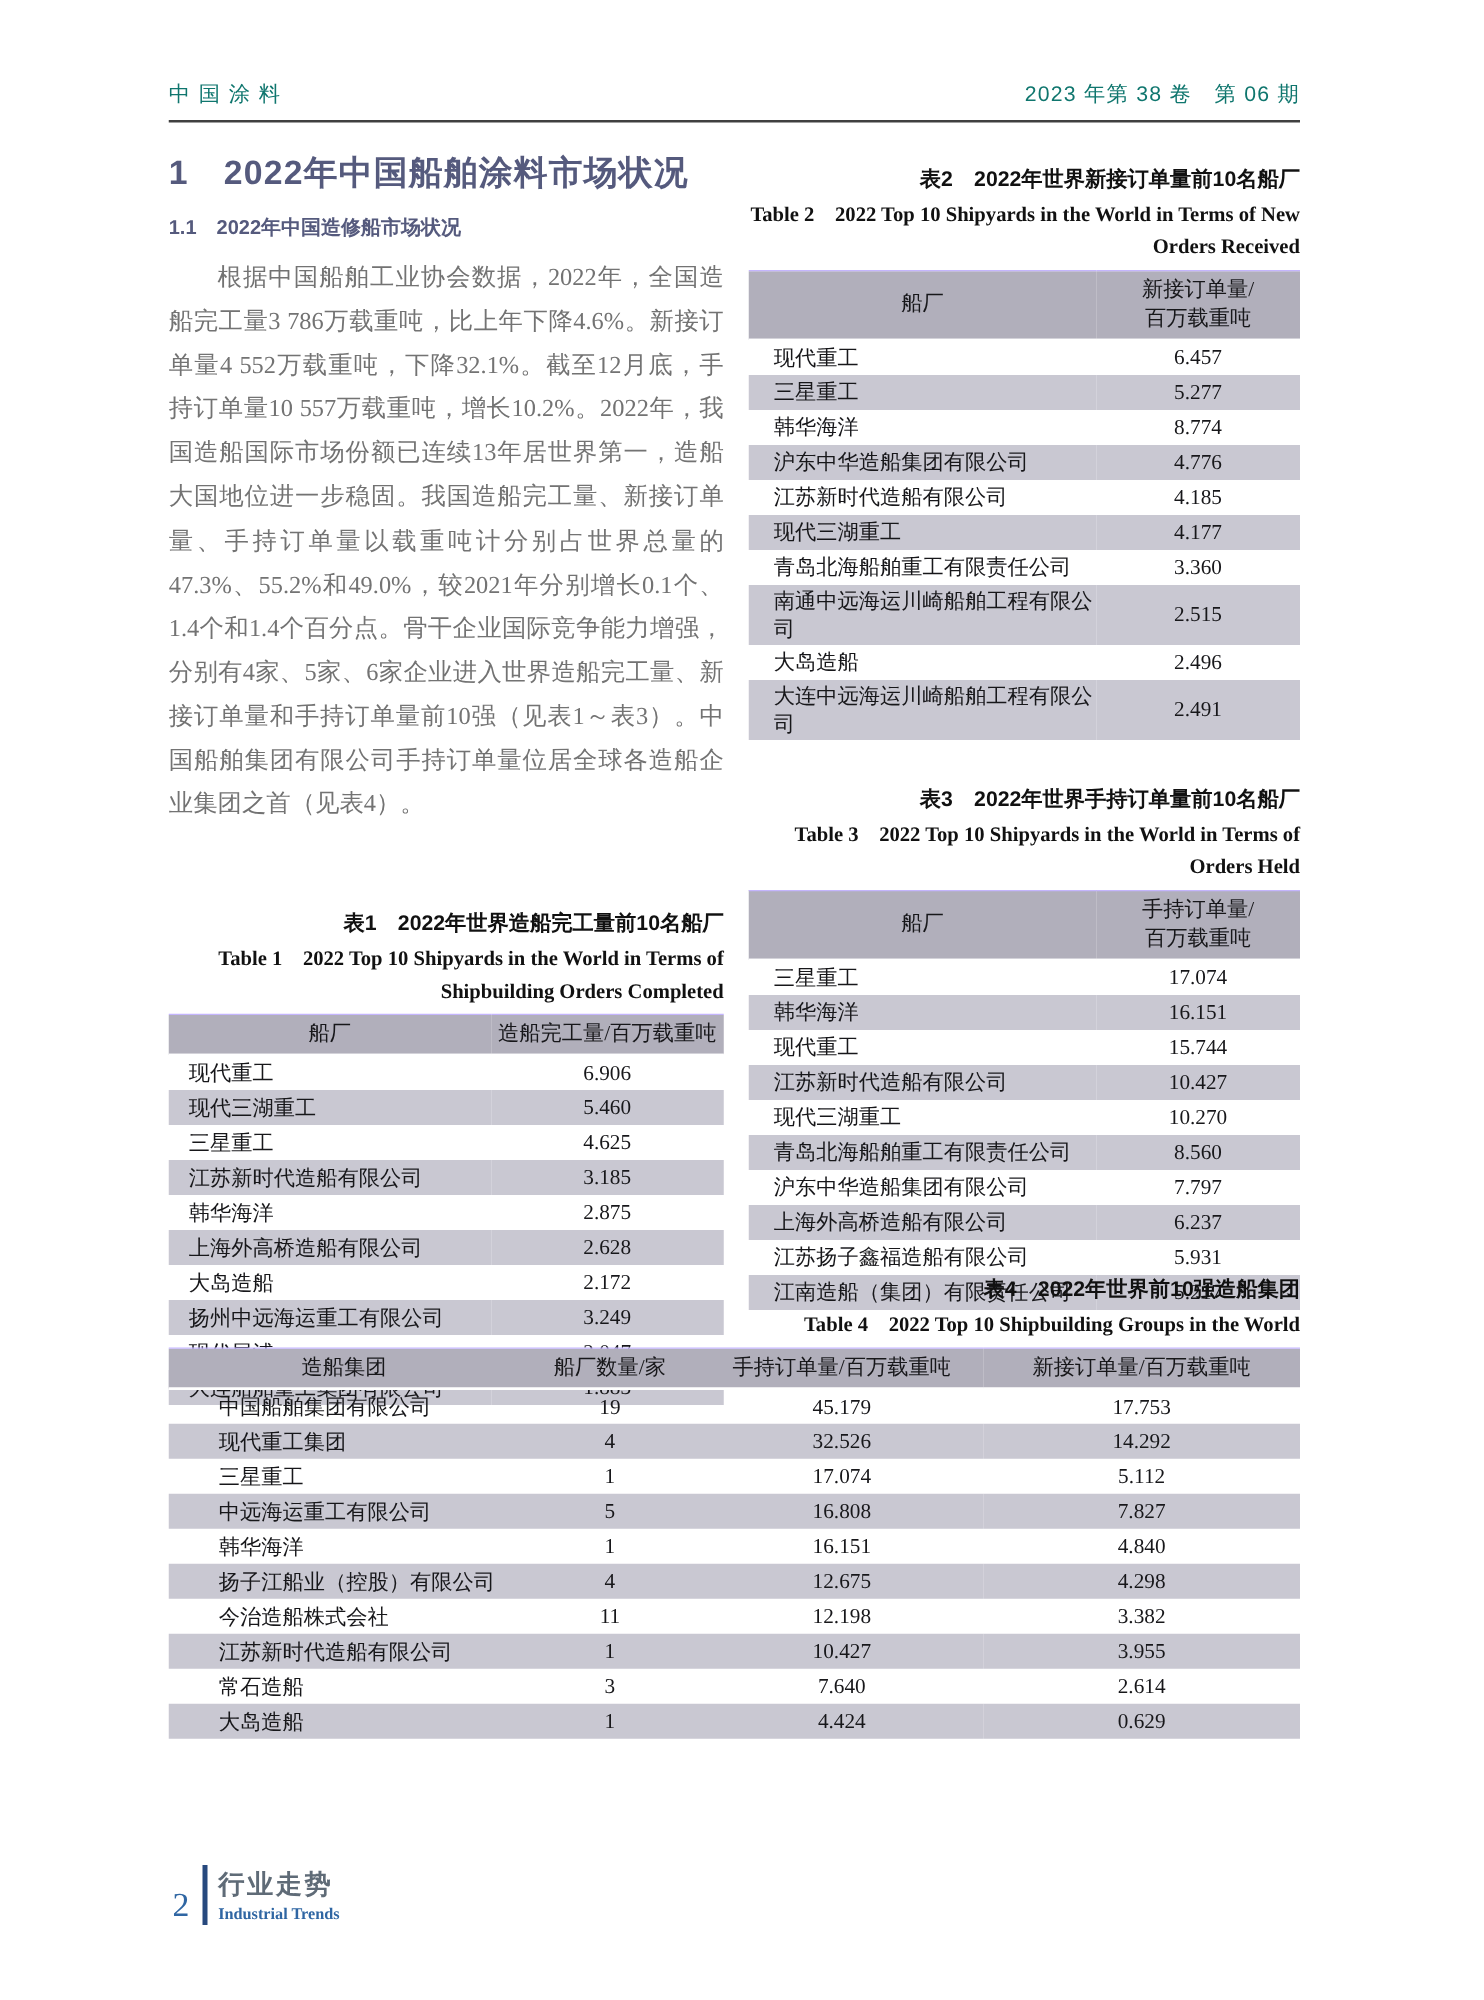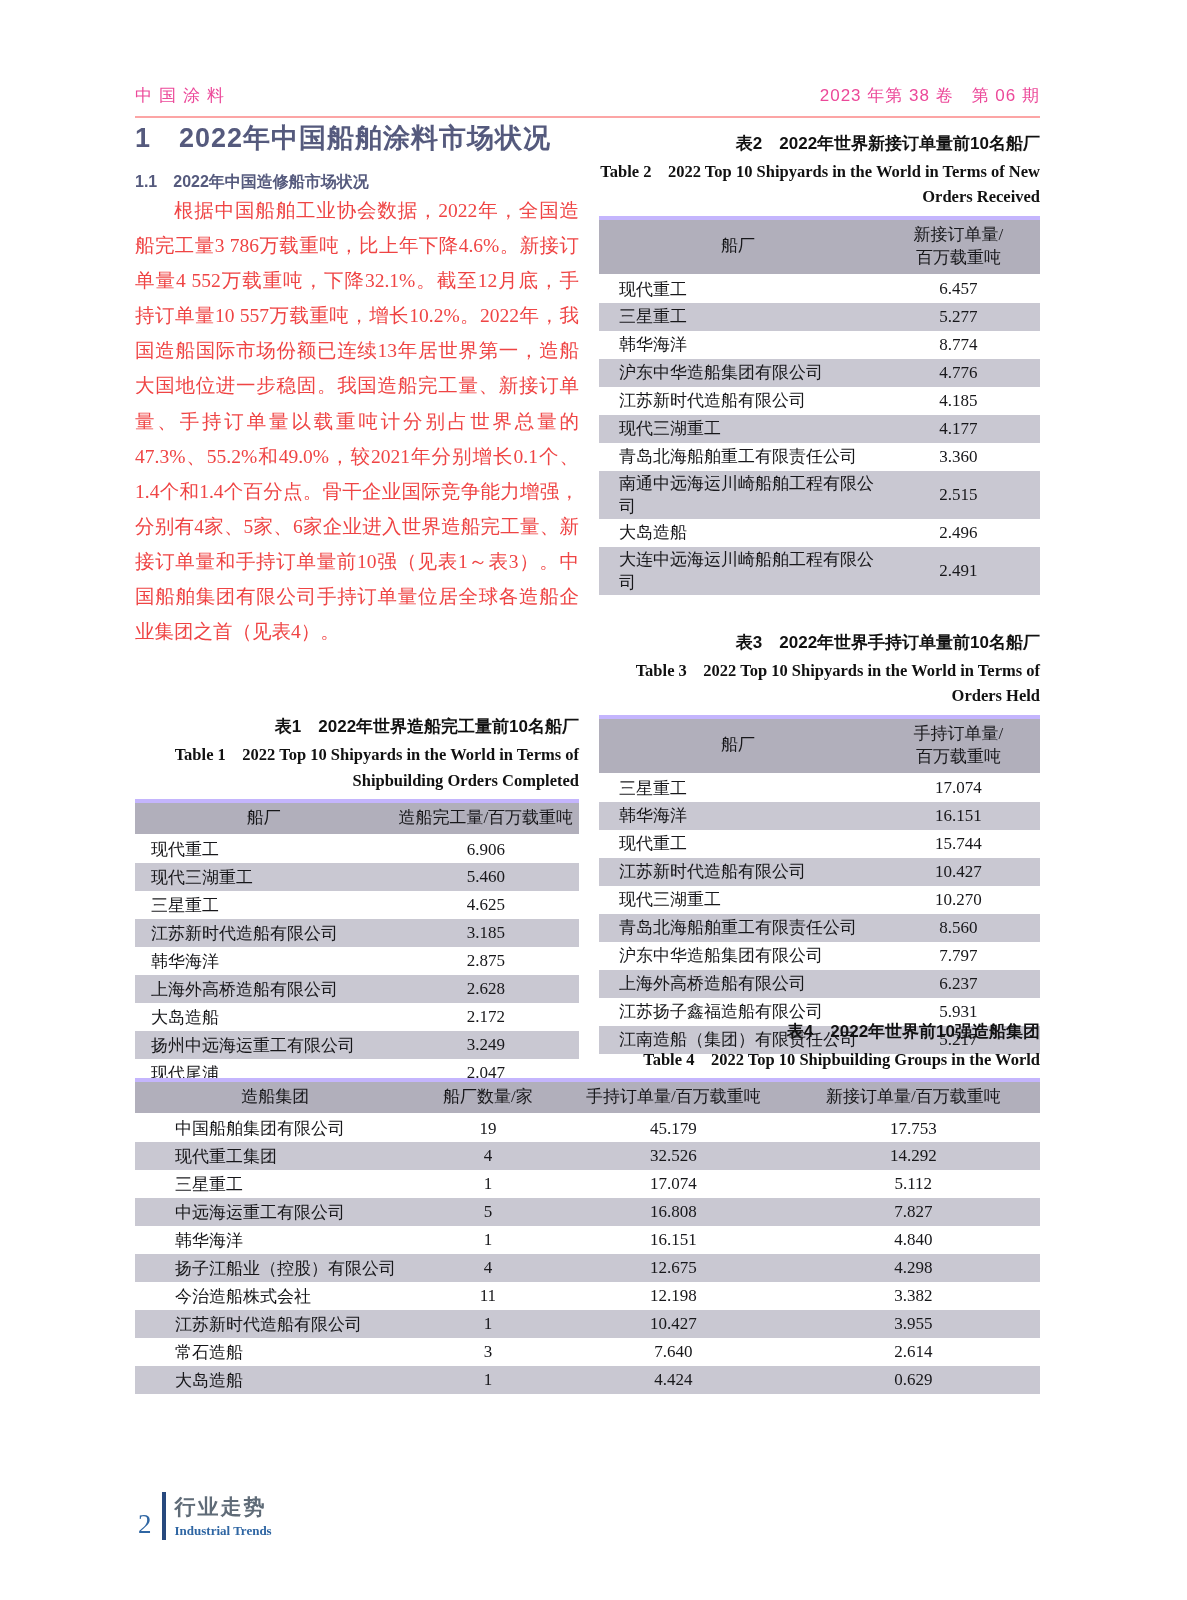--- a/index.html
+++ b/index.html
@@ -9,28 +9,28 @@
     width: 1187px;
     height: 1600px;
     background: #ffffff;
     font-family: "Liberation Serif", "DejaVu Serif", serif;
     color: #17171a;
     overflow: hidden;
   }
   
   .runhead {
     position: absolute;
-    left: 135px; top: 84px;
+    left: 135px; top: 64px;
     width: 905px;
     display: flex;
     justify-content: space-between;
     align-items: flex-end;
     padding-bottom: 9px;
-    border-bottom: 2px solid #fca5a5;
-    color: #ec4899;
+    border-bottom: 2px solid #404040;
+    color: #0f766e;
     font-family: "Liberation Sans", sans-serif;
     font-size: 17px;
   }
   .runhead .journal { letter-spacing: 7px; }
   .runhead .issue { letter-spacing: 1px; }
 
   
   .col-left  { position: absolute; left: 135px; top: 120px; width: 444px; }
   .col-right { position: absolute; left: 599px; top: 130px; width: 441px; }
   .bottom-block { position: absolute; left: 135px; top: 1018px; width: 905px; }
@@ -43,25 +43,26 @@
     letter-spacing: 1px;
   }
   h2.subsec {
     font-family: "Liberation Sans", sans-serif;
     font-size: 16px;
     font-weight: bold;
     color: #555a7d;
     margin-top: 16px;
   }
   p.body {
+    margin-top: 12px;
     font-size: 19.5px;
     line-height: 1.8;
     text-align: justify;
     text-indent: 2em;
-    color: #ef4444;
+    color: #737373;
   }
 
   
   .caption { text-align: right; margin-bottom: 6px; }
   .caption .cn {
     font-family: "Liberation Sans", sans-serif;
     font-weight: bold;
     font-size: 17px;
     line-height: 1.7;
     color: #111;
@@ -72,21 +73,21 @@
     font-size: 16.5px;
     line-height: 1.55;
     color: #111;
   }
 
   
   table.dtab {
     width: 100%;
     border-collapse: collapse;
     font-size: 17px;
-    border-top: 4px solid #c4b5fd;
+    border-top: 1px solid #c4b5fd;
   }
   table.dtab thead th {
     background: #b1afbb;
     font-weight: normal;
     text-align: center;
     padding: 4px 2px;
     border-bottom: 2px solid #ffffff;
     line-height: 1.35;
   }
   table.dtab tbody tr { height: 28px; }

